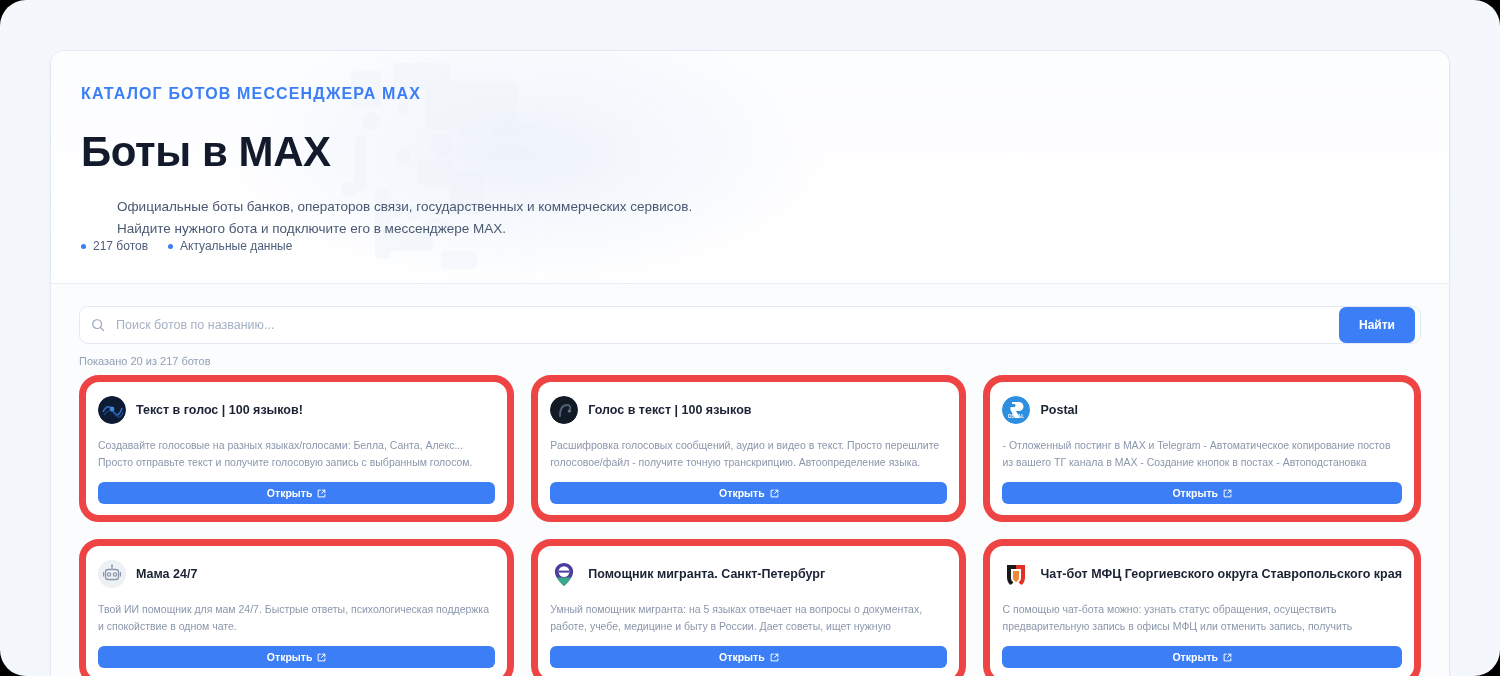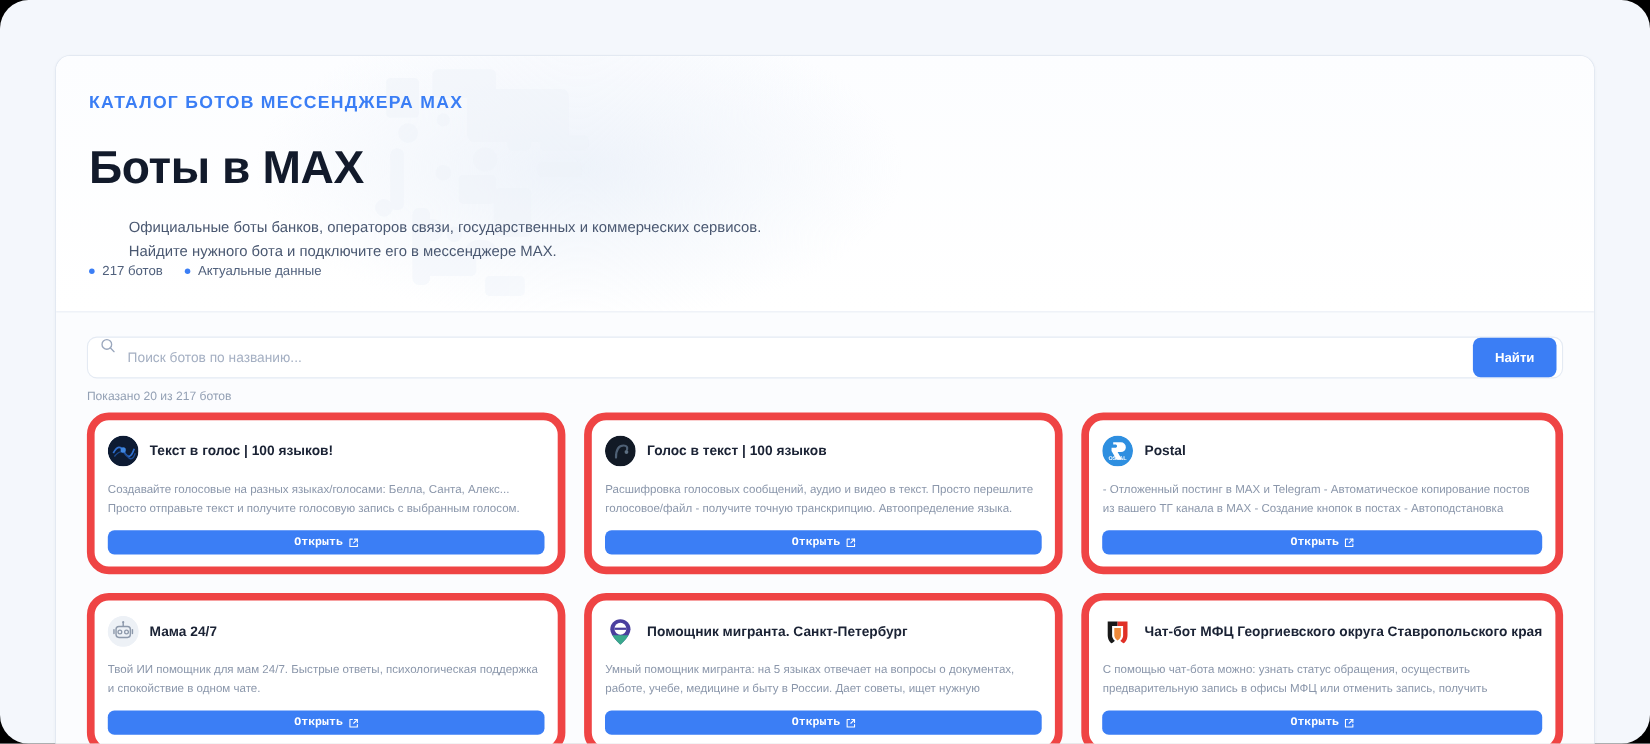--- a/index.html
+++ b/index.html
@@ -109,21 +109,21 @@
   }
 
   
   .search-section {
     padding: 22px 28px 0 28px;
     background: #fbfcfe;
   }
   .search-row {
     position: relative;
     display: flex;
-    align-items: flex-start;
+    align-items: center;
     background: #ffffff;
     border: 1px solid #e4eaf3;
     border-radius: 9px;
     height: 38px;
     padding: 0 5px 0 0;
   }
   .search-icon {
     width: 36px;
     display: flex;
     align-items: center;
@@ -223,21 +223,21 @@
   }
 
   .open-btn {
     margin-top: 11px;
     background: #3b7ef5;
     border: none;
     border-radius: 6px;
     height: 22px;
     width: 100%;
     color: #ffffff;
-    font-family: Liberation Mono, monospace;
+    font-family: Liberation Sans, sans-serif;
     font-size: 10.5px;
     font-weight: 600;
     cursor: pointer;
     display: flex;
     align-items: center;
     justify-content: center;
     gap: 5px;
   }
   .open-btn svg { display: block; }
 </style>

